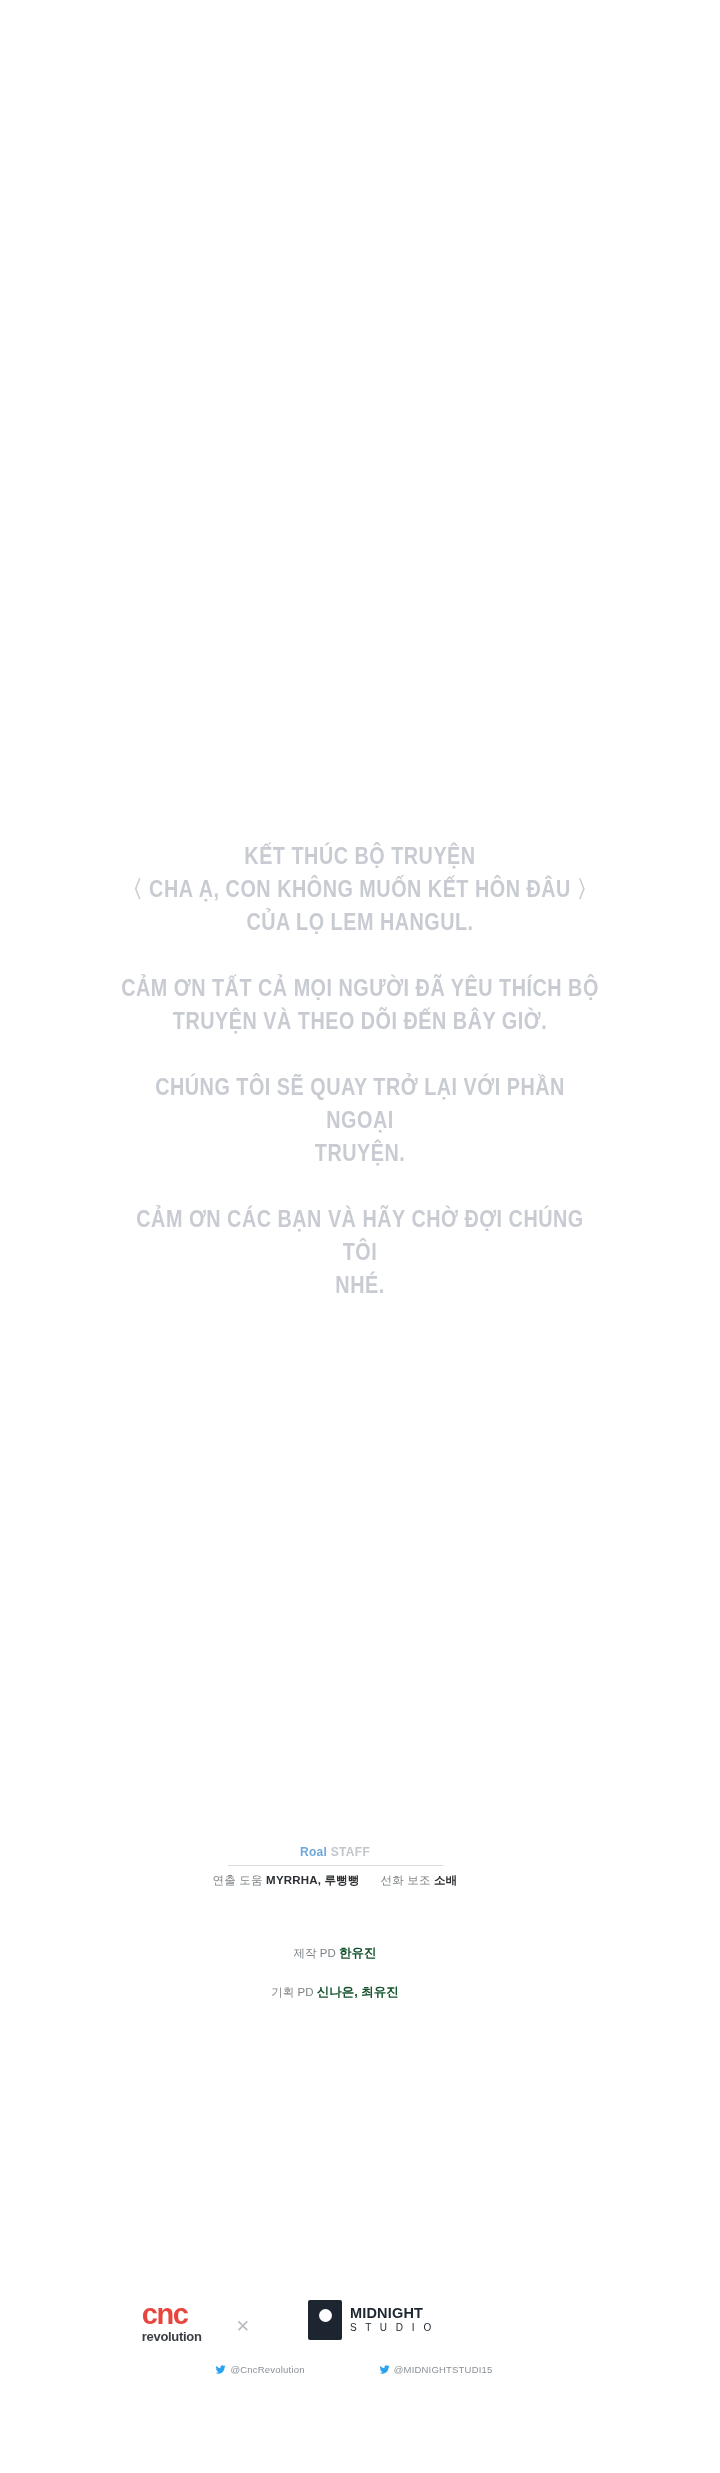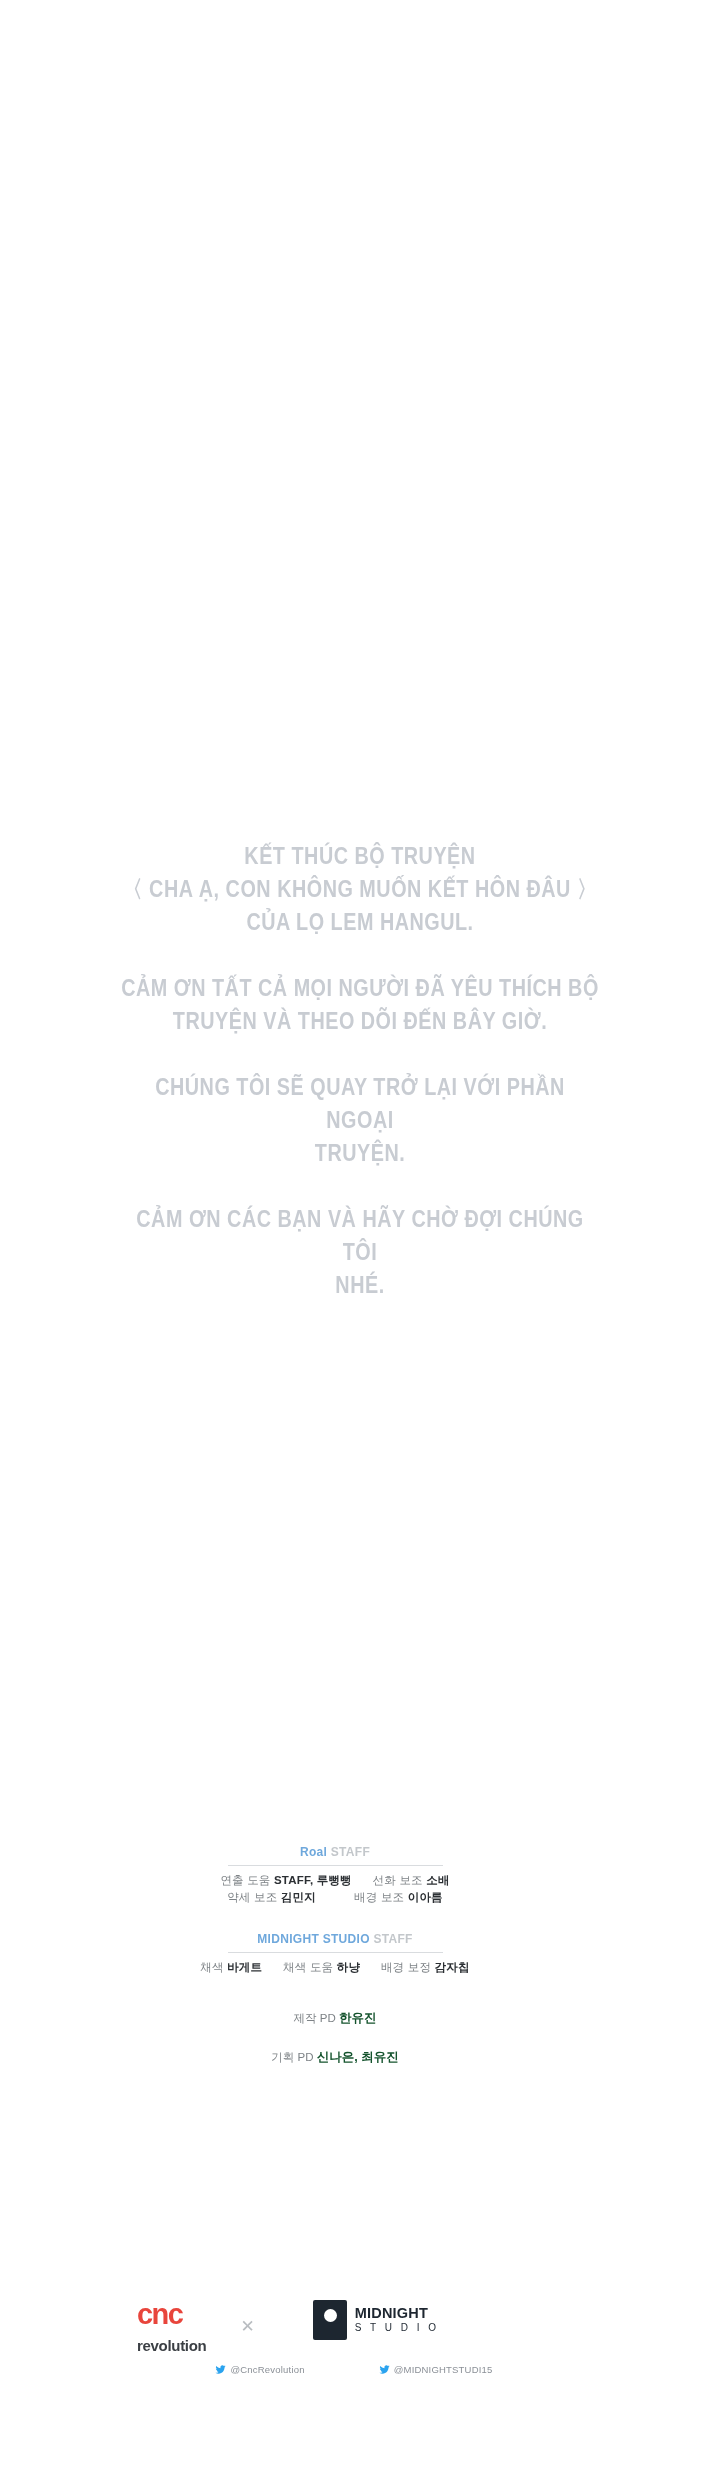--- a/index.html
+++ b/index.html
@@ -119,23 +119,23 @@
     line-height: 1;
     text-align: left;
   }
   .cnc-top {
     color: #e8453c;
     font-size: 29px;
     letter-spacing: -1.5px;
   }
   .cnc-bot {
     color: #3b3f44;
-    font-size: 15px;
+    font-size: 13px;
     letter-spacing: -0.3px;
-    margin-top: 9px;
+    margin-top: 1px;
   }
   .cross {
     color: #b9bdc1;
     font-size: 17px;
     margin-top: 16px;
   }
   .mid-logo {
     display: flex;
     align-items: center;
     gap: 8px;
@@ -217,54 +217,29 @@
 <div class="credits">
 
   <div class="credit-block">
     <div class="credit-head">
       <span class="brand">Roal</span>
       <span class="staff">STAFF</span>
     </div>
     <div class="rule"></div>
     <div class="credit-line">
       <span>연출 도움</span>
-      <span class="nm">STAFF, 루뻥뻥</span>
+      <span class="nm">MYRRHA, 루뻥뻥</span>
       <span class="sp"></span>
       <span>선화 보조</span>
       <span class="nm">소배</span>
     </div>
-    <div class="credit-line">
-      <span>약세 보조</span>
-      <span class="nm">김민지</span>
-      <span class="sp"></span>
-      <span class="sp"></span>
-      <span>배경 보조</span>
-      <span class="nm">이아름</span>
-    </div>
   </div>
 
   <div class="spacer-md"></div>
 
-  <div class="credit-block">
-    <div class="credit-head">
-      <span class="brand">MIDNIGHT STUDIO</span>
-      <span class="staff">STAFF</span>
-    </div>
-    <div class="rule"></div>
-    <div class="credit-line">
-      <span>채색</span>
-      <span class="nm">바게트</span>
-      <span class="sp"></span>
-      <span>채색 도움</span>
-      <span class="nm">하냥</span>
-      <span class="sp"></span>
-      <span>배경 보정</span>
-      <span class="nm">감자칩</span>
-    </div>
-  </div>
 
   <div class="spacer-lg"></div>
 
   <div class="pd-line">
     <span>제작 PD</span>
     <span class="nm">한유진</span>
   </div>
 
   <div class="spacer-md"></div>
 

